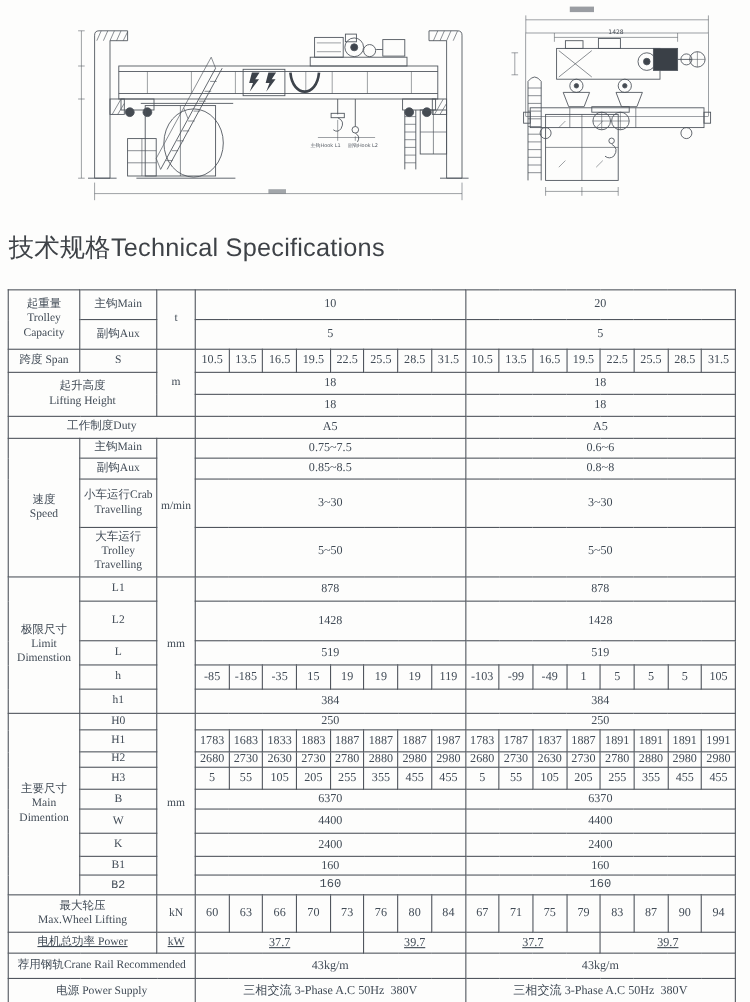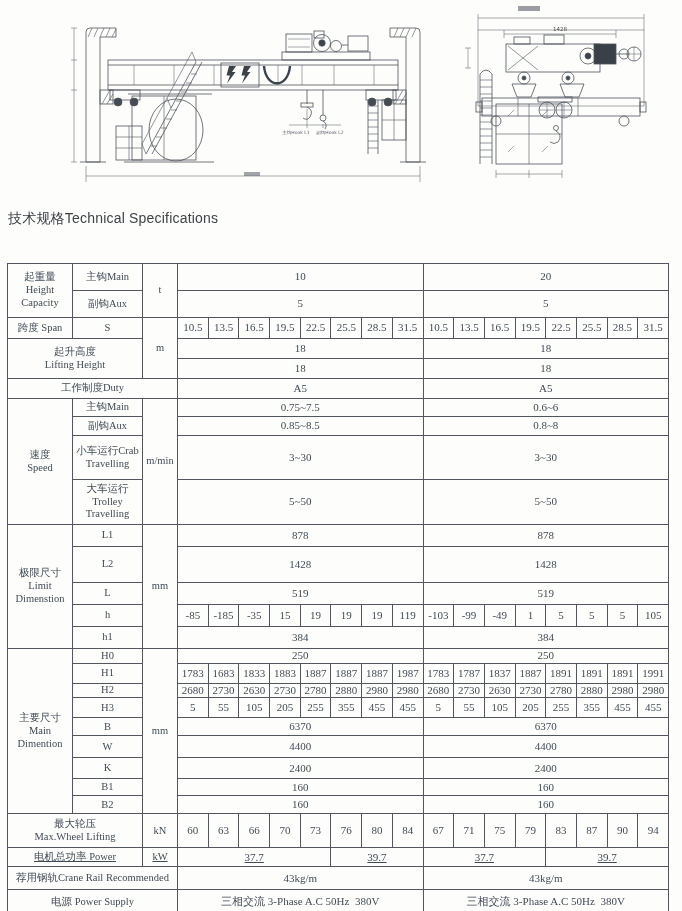--- a/index.html
+++ b/index.html
@@ -7,21 +7,21 @@
     width:682px; height:911px; position:relative;
     background:#fdfdfc; overflow:hidden;
     font-family:"Liberation Sans", sans-serif;
   }
   .drawings { position:absolute; top:0; left:0; width:682px; height:205px; }
   .drawings svg { position:absolute; top:4px; }
   #dwg-left  { left:64px; }
   #dwg-right { left:448px; }
   .title {
     position:absolute; top:210px; left:8px;
-    font-size:14px; color:#3e4247; letter-spacing:0.2px;
+    font-size:23px; color:#3e4247; letter-spacing:0.2px;
     font-family:"Liberation Sans", sans-serif;
   }
   table.spec {
     position:absolute; top:263px; left:7px;
     border-collapse:collapse; table-layout:fixed; width:661px;
     color:#414b56;
     font-family:"Liberation Serif","DejaVu Serif",serif;
     border:1.5px solid #474d55;
   }
   table.spec td {
@@ -223,21 +223,21 @@
       <col style="width: 30.6875px;">
       <col style="width: 30.6875px;">
       <col style="width: 30.6875px;">
       <col style="width: 30.6875px;">
       <col style="width: 30.6875px;">
       <col style="width: 30.6875px;">
     </colgroup>
   <tbody>
       <tr style="height: 27px;">
         <td rowspan="2" class="label">起重量
-Height
+Trolley
 Capacity</td>
         <td class="label">主钩Main</td>
         <td rowspan="2" class="unit">t</td>
         <td colspan="8" class="data">10</td>
         <td colspan="8" class="data">20</td>
       </tr>
       <tr style="height: 27px;">
         <td class="label">副钩Aux</td>
         <td colspan="8" class="data">5</td>
         <td colspan="8" class="data">5</td>
@@ -426,21 +426,21 @@
       <tr style="height: 21px;">
         <td class="label">K</td>
         <td colspan="8" class="data">2400</td>
         <td colspan="8" class="data">2400</td>
       </tr>
       <tr style="height: 17px;">
         <td class="label">B1</td>
         <td colspan="8" class="data">160</td>
         <td colspan="8" class="data">160</td>
       </tr>
-      <tr style="height: 18px;">
+      <tr style="height: 18px; font-family: Liberation Mono, monospace;">
         <td class="label">B2</td>
         <td colspan="8" class="data">160</td>
         <td colspan="8" class="data">160</td>
       </tr>
       <tr style="height: 34px;">
         <td colspan="2" class="label">最大轮压
 Max.Wheel Lifting</td>
         <td class="unit">kN</td>
         <td class="data">60</td>
         <td class="data">63</td>

